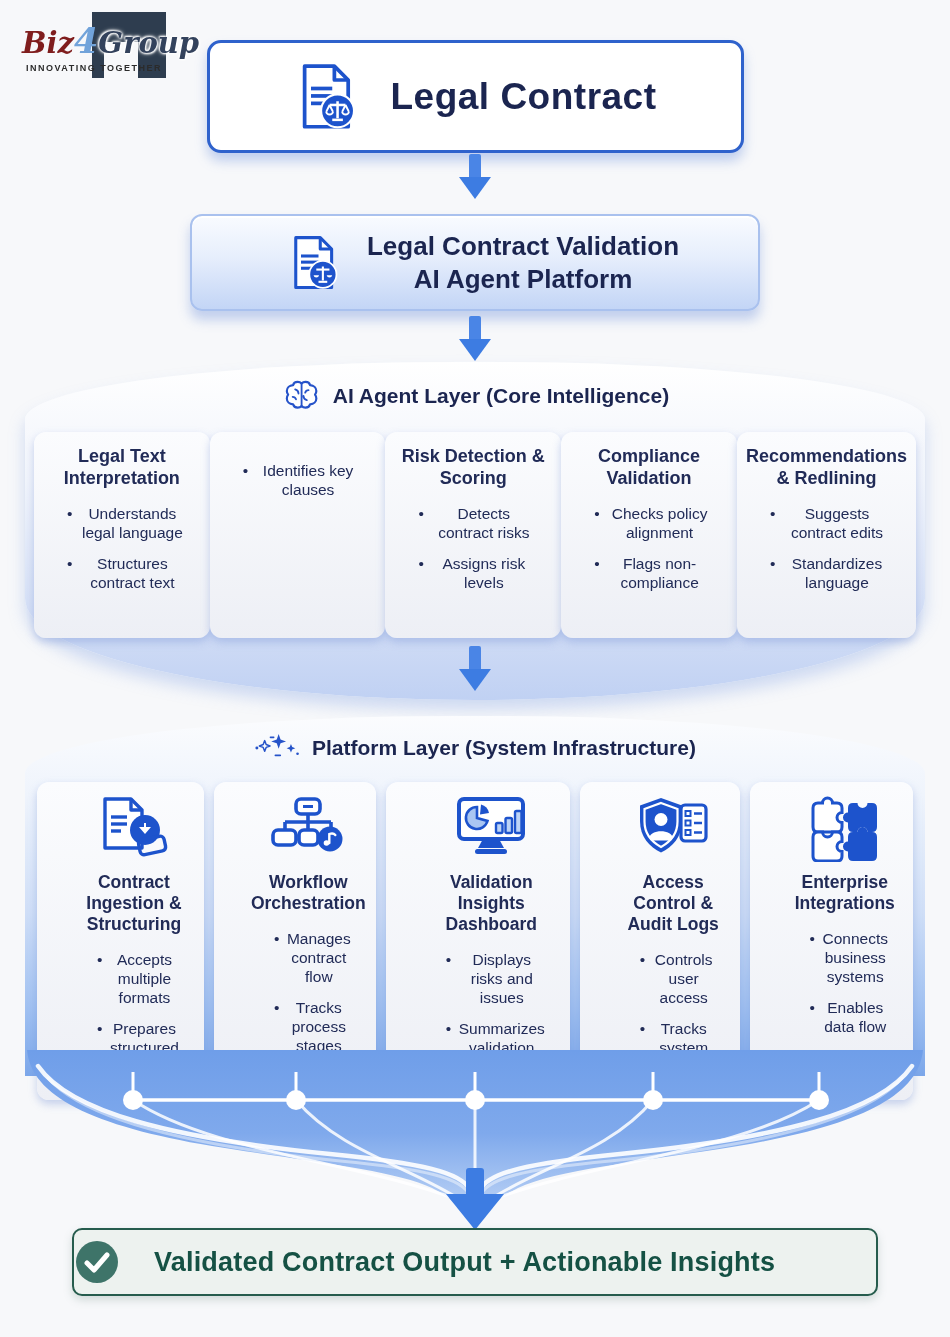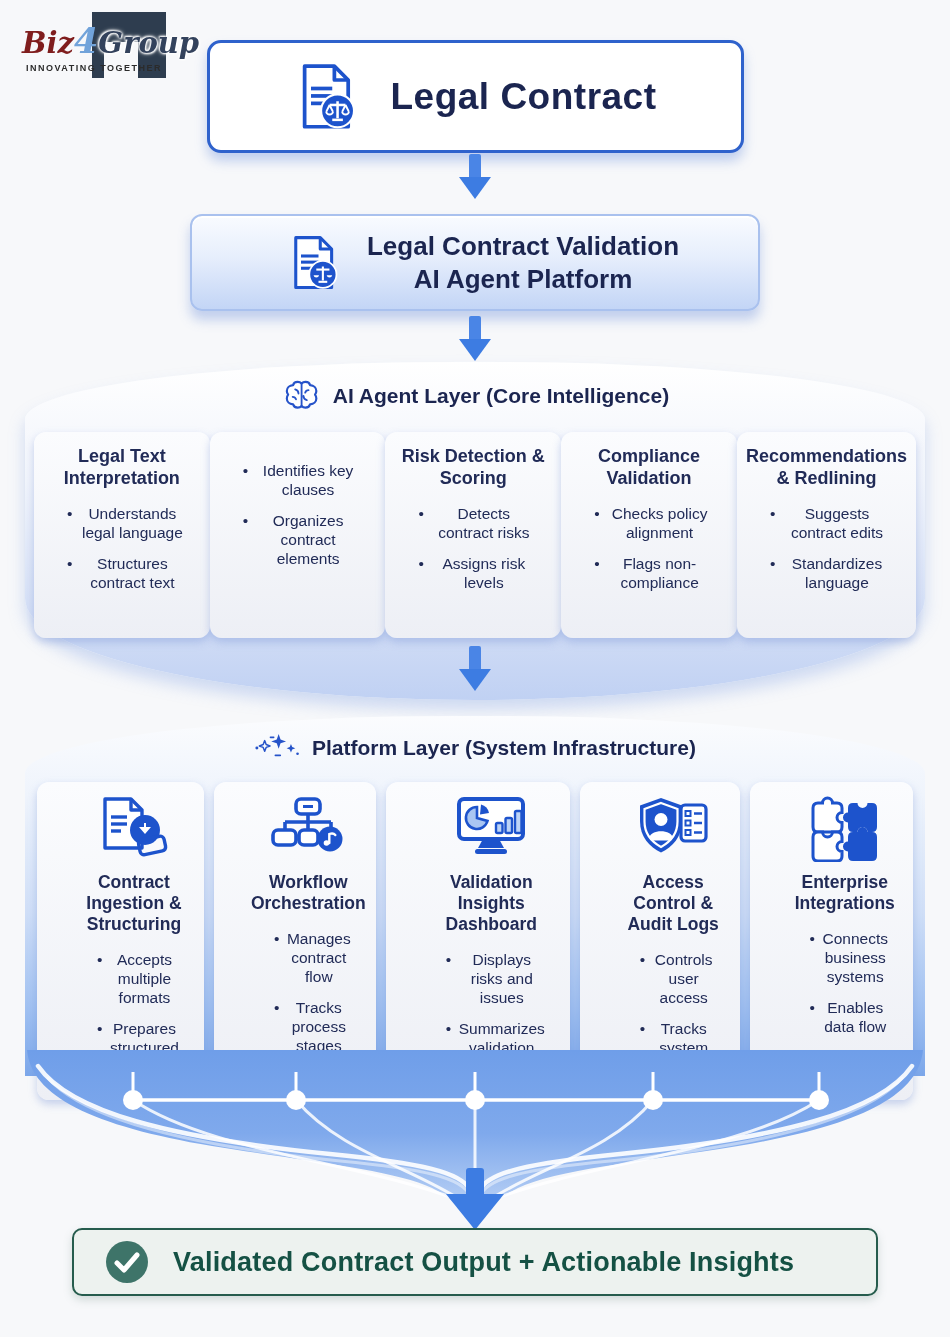--- a/index.html
+++ b/index.html
@@ -85,21 +85,21 @@
   .pf-icon { height:70px; display:flex; align-items:center; justify-content:center; margin-bottom:8px; }
 
   
   .funnel { position:absolute; left:0; top:1050px; width:950px; height:185px; z-index:5; }
 
   
   .output-bar {
     position:absolute; left:72px; top:1228px; width:806px; height:68px; z-index:40;
     background:#edf2ef; border:2.5px solid #265c4d; border-radius:10px;
     box-shadow:0 4px 8px rgba(100,130,120,.25);
-    display:flex; align-items:center; gap:23px; padding-left:30px;
+    display:flex; align-items:center; gap:34px; 
   }
   .output-bar .label { font-size:27px; font-weight:800; color:#155144; letter-spacing:.2px; }
 </style>
 </head>
 <body>
 
 <div class="logo">
   <div class="logo-mark"></div>
   <div class="logo-mark-notch"></div>
   <div class="logo-text"><span class="p1">Biz</span><span class="p2">4</span><span class="p3">Group</span></div>
@@ -164,21 +164,20 @@
     <div class="card">
       <h3>Legal Text Interpretation</h3>
       <ul>
         <li>Understands legal language</li>
         <li>Structures contract text</li>
       </ul>
     </div>
     <div class="card">
       <ul>
         <li>Identifies key clauses</li>
-        <li>Organizes contract elements</li>
       </ul>
     </div>
     <div class="card">
       <h3>Risk Detection &amp; Scoring</h3>
       <ul>
         <li>Detects contract risks</li>
         <li>Assigns risk levels</li>
       </ul>
     </div>
     <div class="card">

